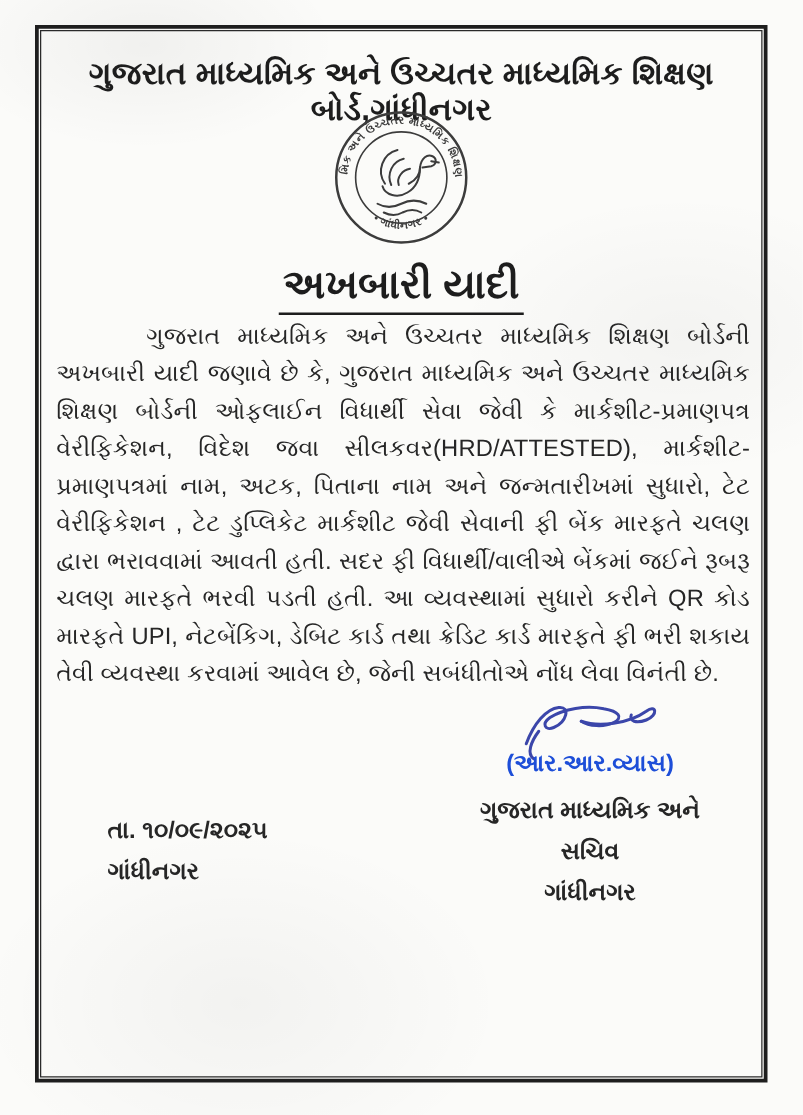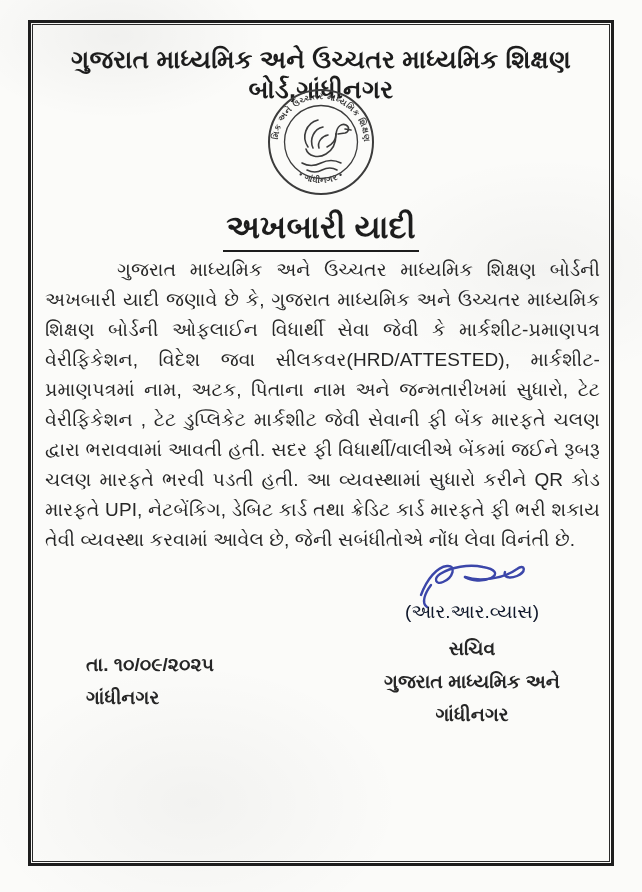--- a/index.html
+++ b/index.html
@@ -40,21 +40,21 @@
   }
   .body-para{
     position:absolute;left:14px;right:11px;top:232px;
     font-size:19px;line-height:30px;font-weight:400;color:#262626;
     text-align:justify;text-indent:72px;letter-spacing:.1px;
   }
   .signature-block{
     position:absolute;left:288px;width:306px;top:528px;text-align:center;
   }
   .sig-svg{display:block;margin:0 auto;width:130px;height:58px;}
-  .sig-name{font-size:19px;font-weight:400;color:#0f172a;margin-top:-8px;}
+  .sig-name{font-size:19px;font-weight:700;color:#1d4ed8;margin-top:-8px;}
   .sig-lines{margin-top:9px;font-size:19px;font-weight:600;color:#262626;line-height:33px;}
   .dateline{
     position:absolute;left:55px;top:625px;
     font-size:19px;font-weight:700;color:#262626;line-height:33px;
   }
   .seal-text{font-size:8.6px;font-weight:700;fill:#3c3c3c;letter-spacing:.5px;}
 </style>
 </head>
 <body>
 
@@ -102,22 +102,22 @@
   <div class="signature-block">
     <svg class="sig-svg" viewBox="0 0 130 58">
       <g fill="none" stroke="#2b37a3" stroke-width="2.4" stroke-linecap="round" opacity="0.92">
         <path d="M14,44 C20,28 30,16 40,15 C50,14 46,27 36,31 C29,34 26,28 33,23 C44,16 62,13 76,16 C88,18 92,23 84,27 C76,31 64,30 58,26"></path>
         <path d="M58,26 C72,31 96,28 110,18 C118,12 120,21 110,25 C102,28 96,26 98,21"></path>
         <path d="M24,34 C18,42 14,52 20,56"></path>
       </g>
     </svg>
     <div class="sig-name">(આર.આર.વ્યાસ)</div>
     <div class="sig-lines">
+      <div>ગુજરાત માધ્યમિક અને</div>
       <div>સચિવ</div>
-      <div>ગુજરાત માધ્યમિક અને</div>
       <div>ગાંધીનગર</div>
     </div>
   </div>
 
   <div class="dateline">
     <div>તા. ૧૦/૦૯/૨૦૨૫</div>
     <div>ગાંધીનગર</div>
   </div>
 </div>
 

